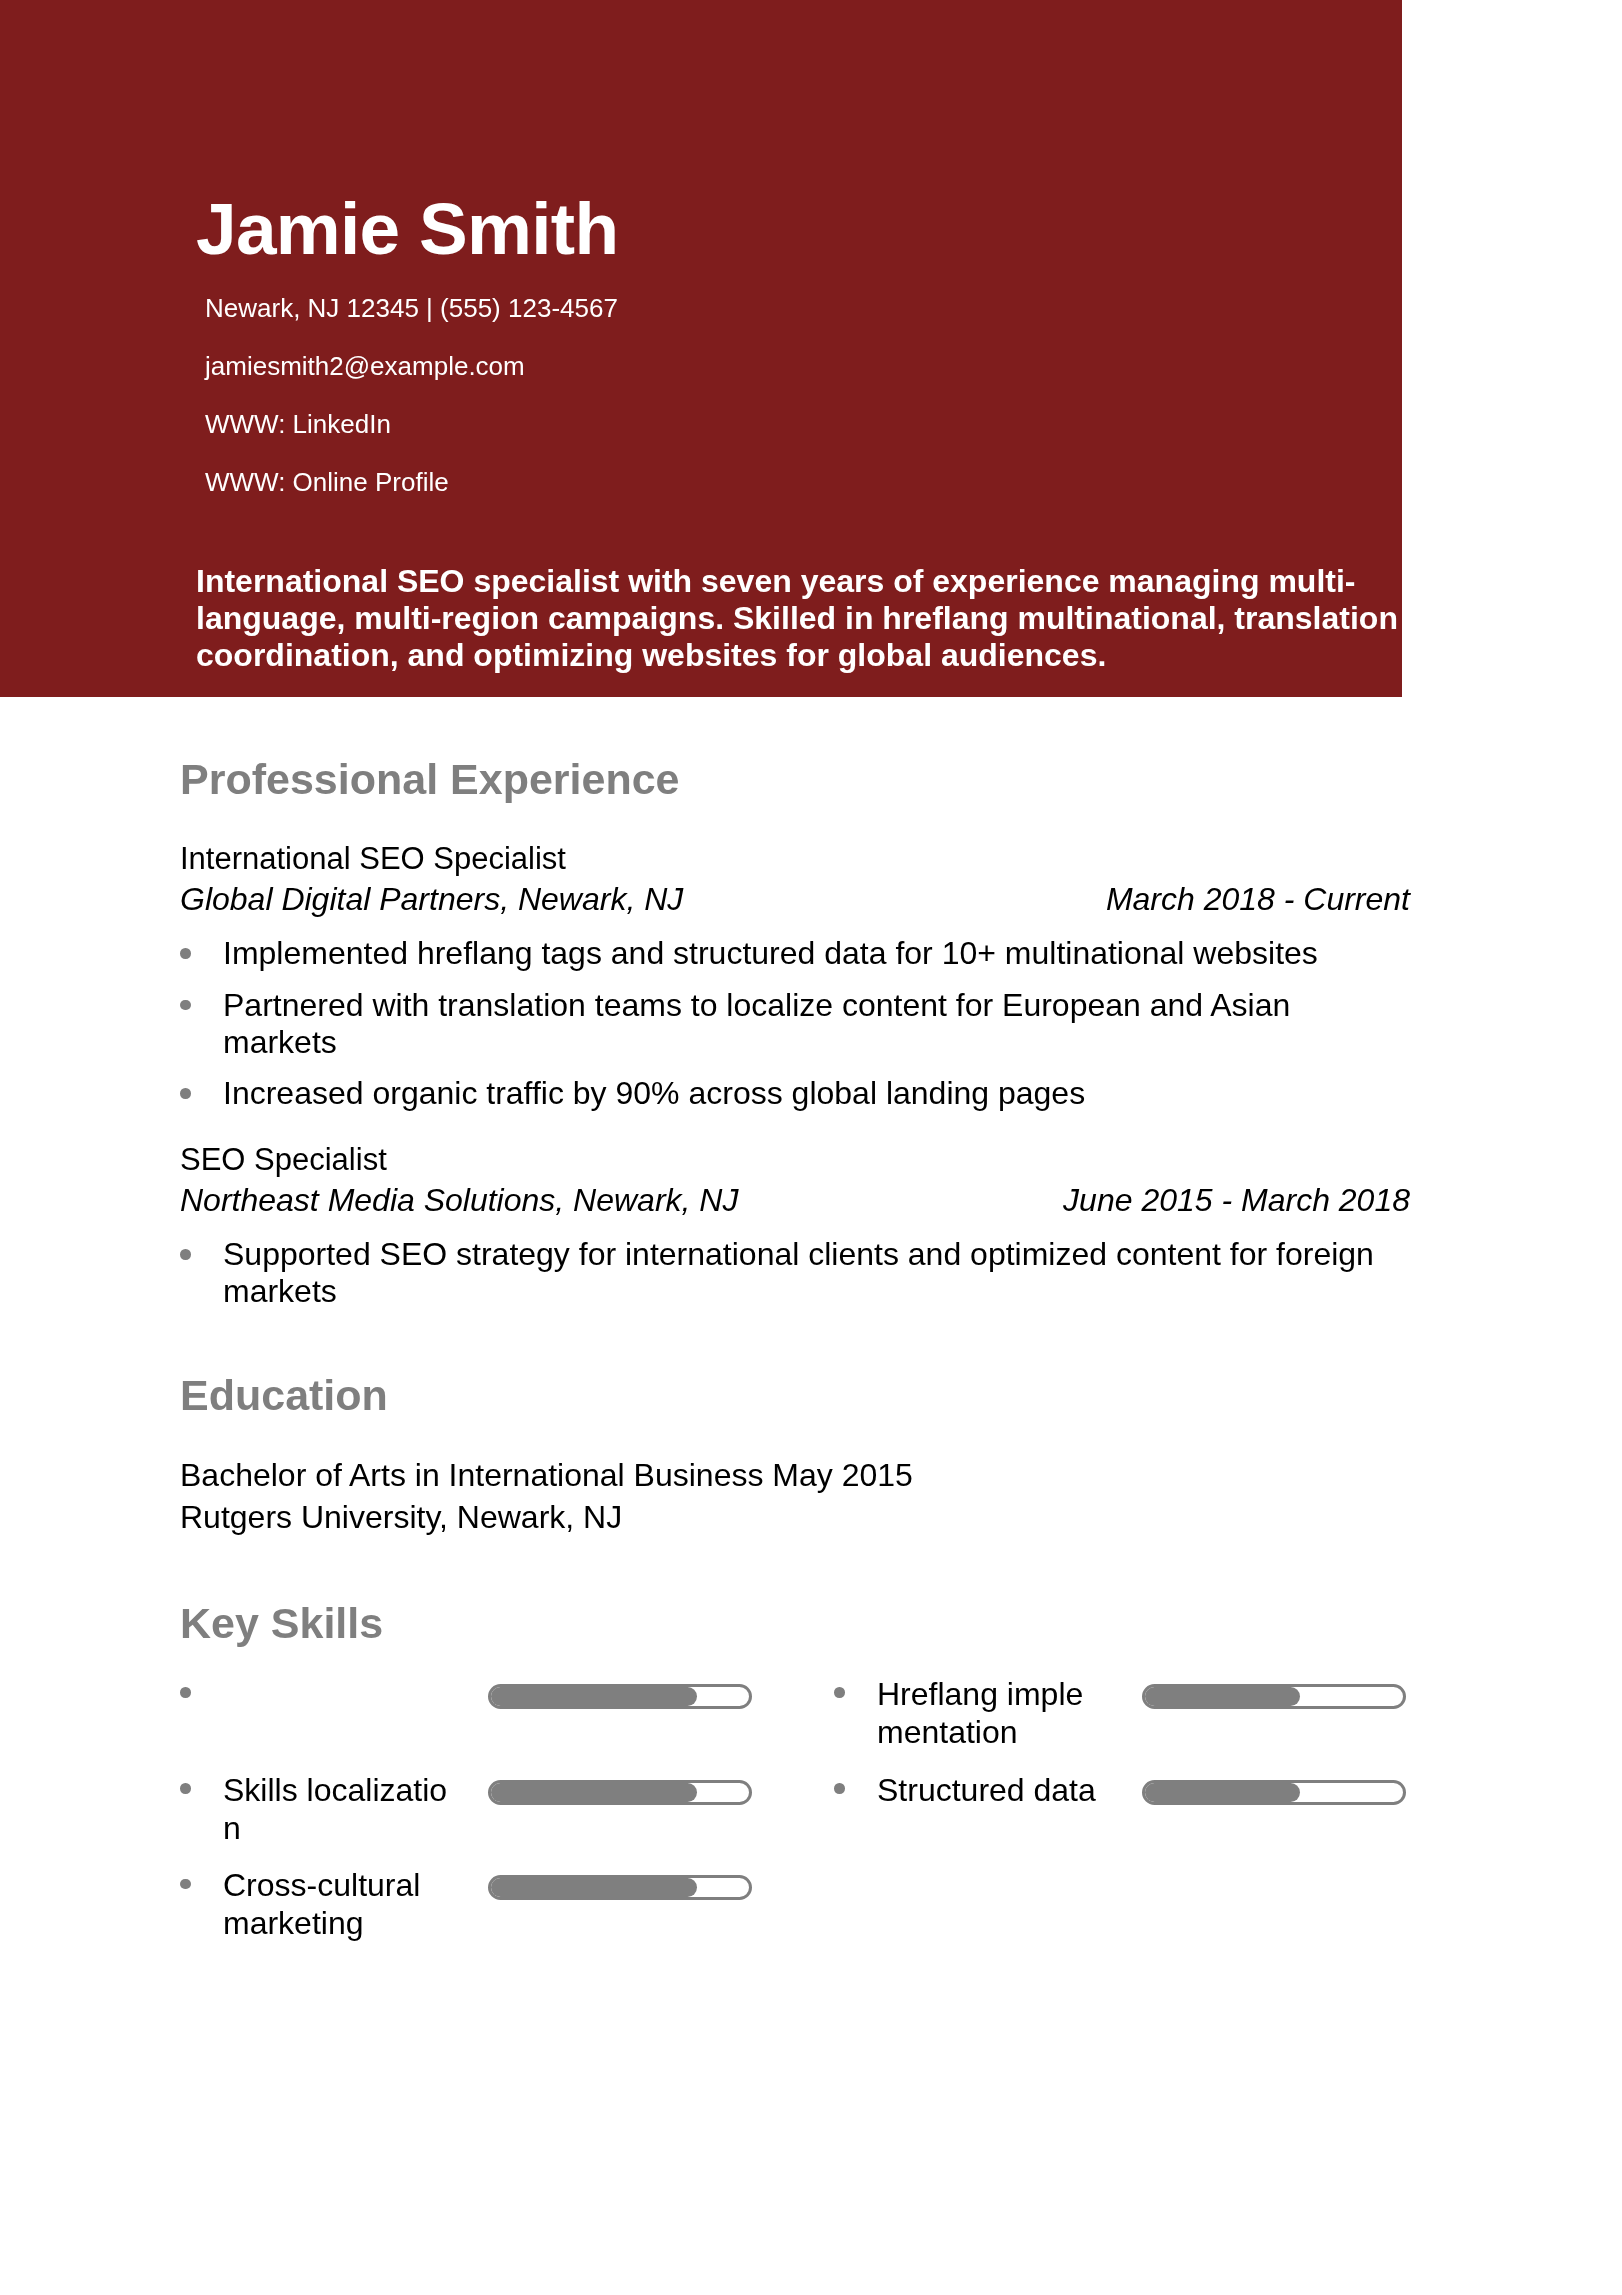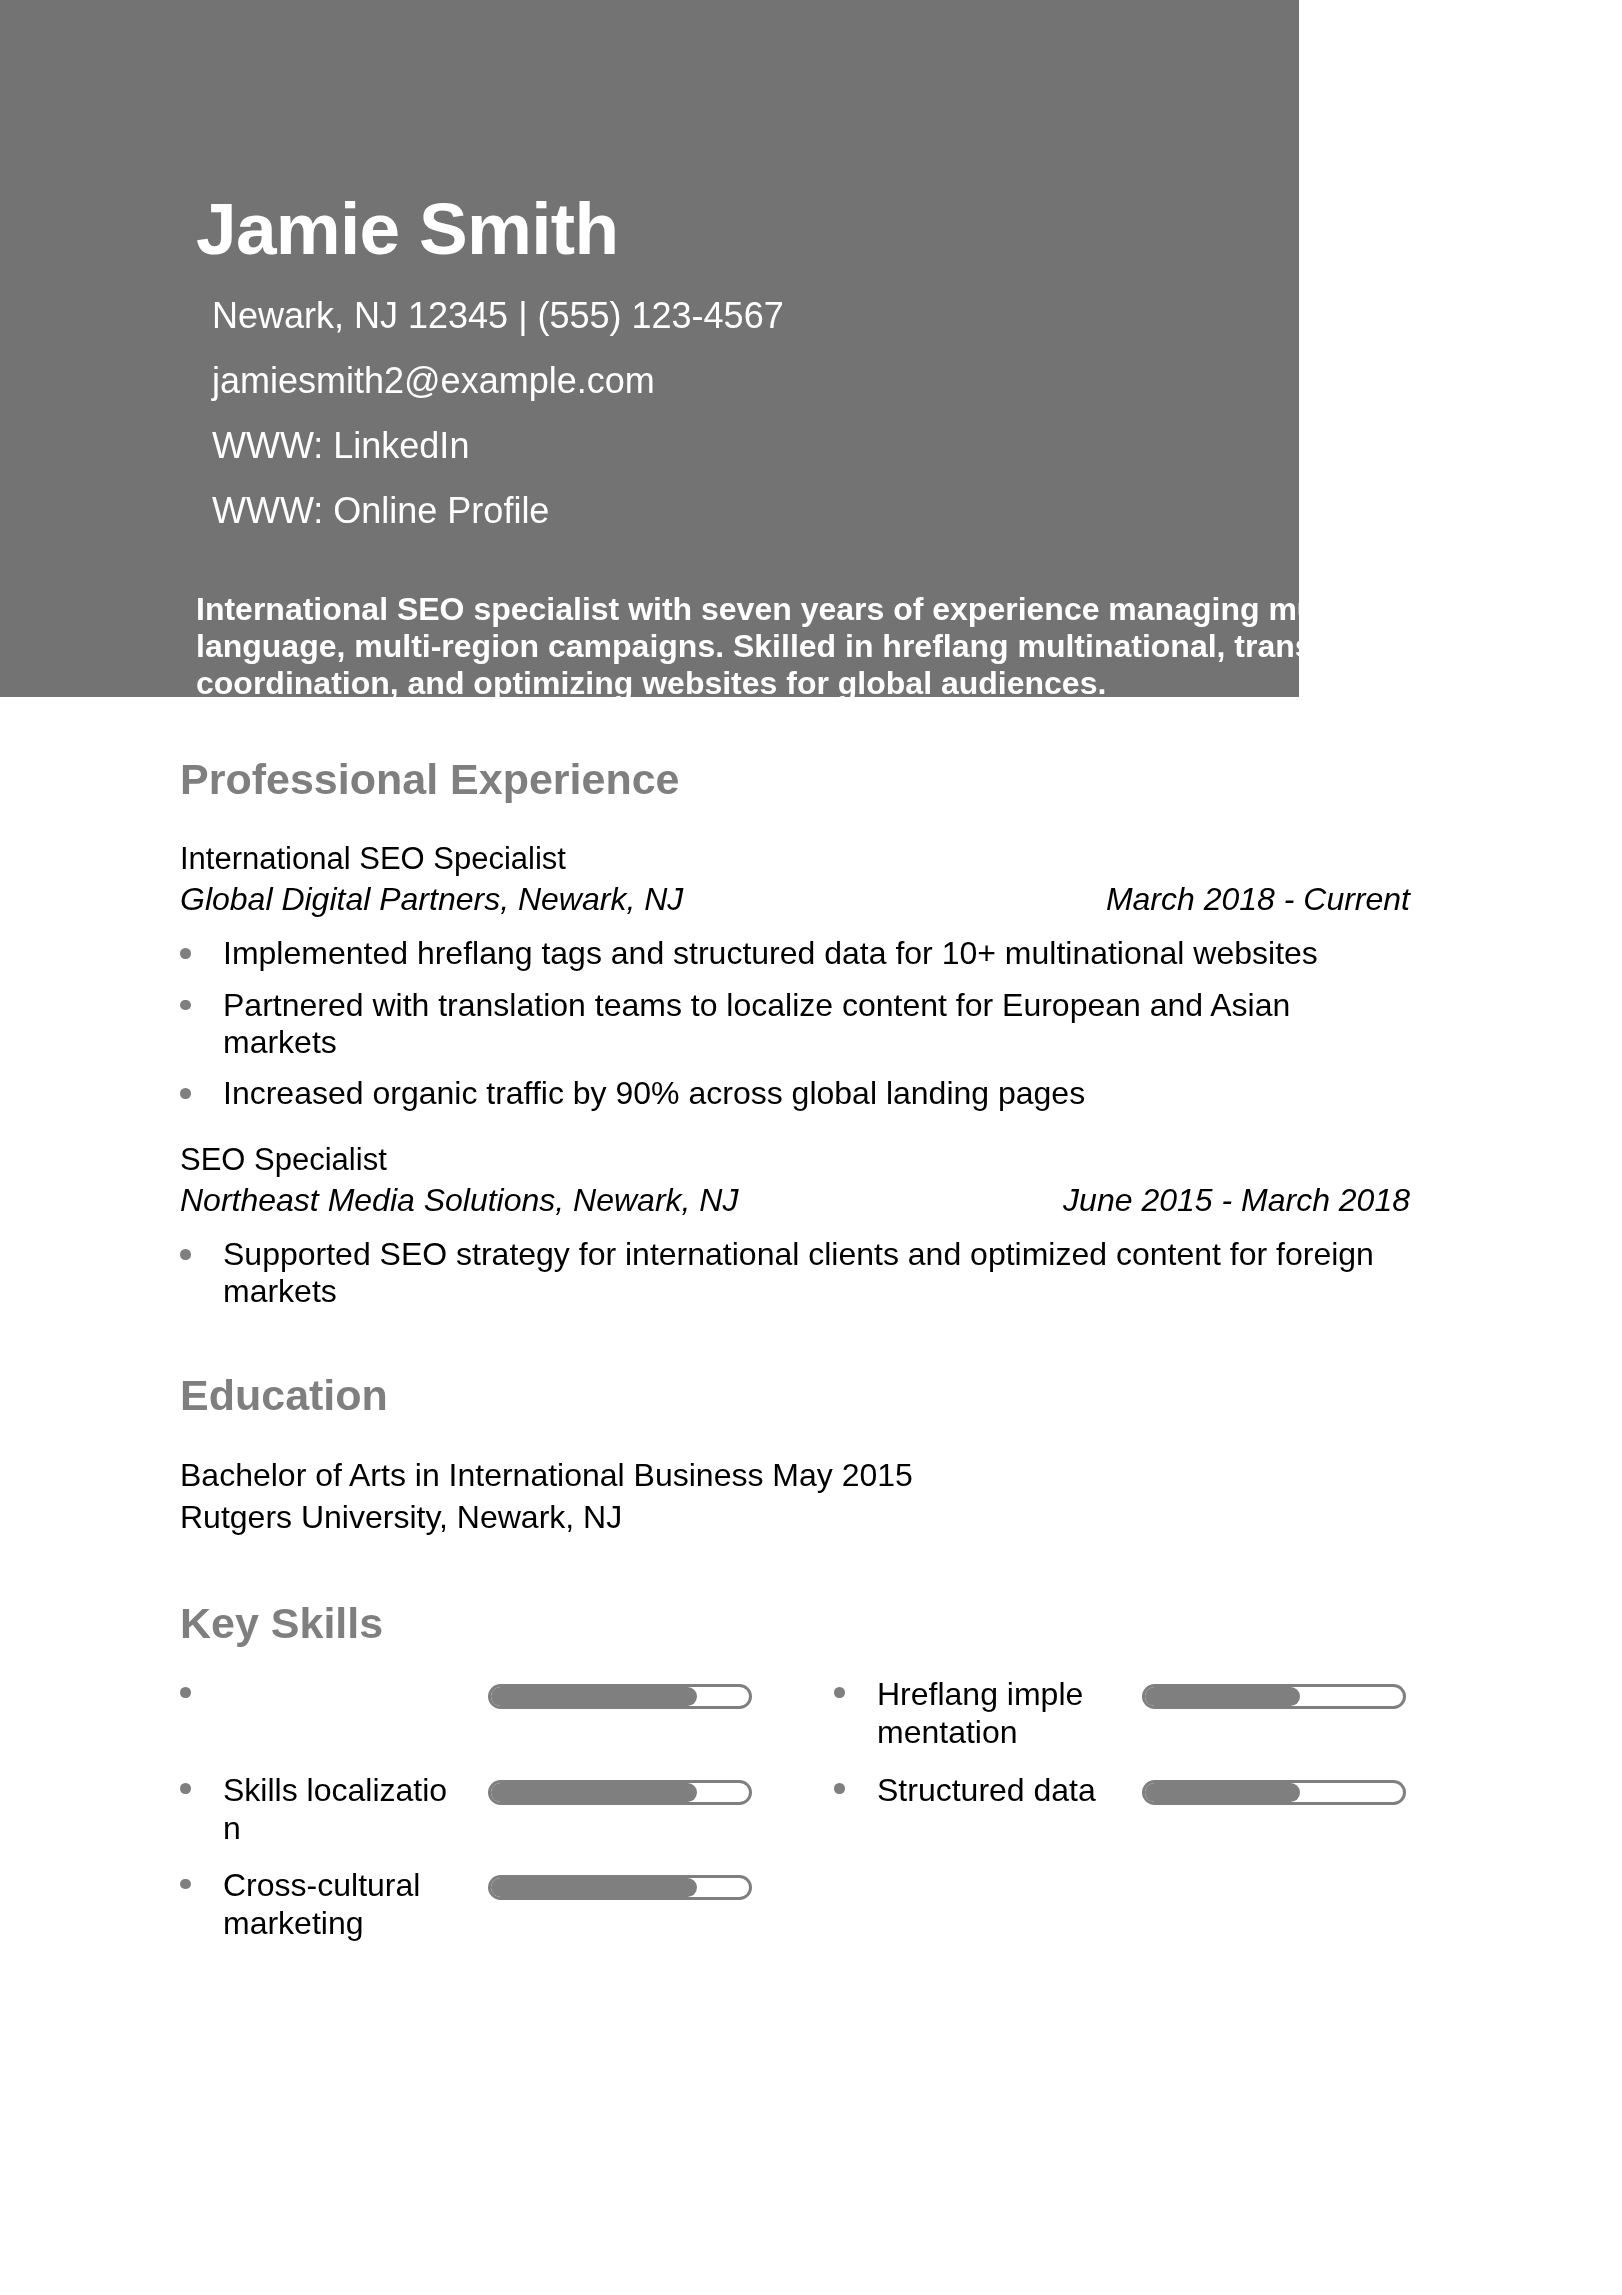--- a/index.html
+++ b/index.html
@@ -1,21 +1,21 @@
 <!DOCTYPE html>
 <html style="font-size:10.5px"><head>
   <meta charset="utf-8">
   <style>
     html, body { margin: 0; padding: 0; background: #ffffff; }
     body { width: 1622px; height: 2295px; position: relative; overflow: hidden;
            font-family: "Liberation Sans", sans-serif; color: #000000; }
-    .header { position: absolute; left: 0; top: 0; width: 1299px; height: 697px; background: #737373; }
+    .header { position: absolute; left: 0; top: 0; width: 1402px; height: 697px; background: #7f1d1d; }
     .hcontent { position: absolute; left: 196px; top: 183px; width: 1230px; color: #ffffff; }
     .name { font-size: 73px; font-weight: bold; line-height: 92px; margin: 0; letter-spacing: -0.7px; }
-    .contact { font-size: 36px; line-height: 49px; margin: 16px; }
+    .contact { font-size: 26px; line-height: 49px; margin: 9px; }
     .contact-block { margin-top: 3.9px; }
     .summary { font-size: 32px; font-weight: bold; line-height: 37px; margin-top: 56px; width: 1230px; }
     .main { position: absolute; left: 180px; top: 753px; width: 1230px; }
     .section-title { font-size: 43px; font-weight: bold; color: #7f7f7f; margin: 0; line-height: 52px; }
     .job-title { font-size: 31px; font-weight: normal; line-height: 39px; margin: 0; }
     .job-meta { display: flex; justify-content: space-between; font-size: 32px; font-style: italic; line-height: 43px; }
     ul.bullets { list-style: none; margin: 0; padding: 0; }
     ul.bullets li { position: relative; padding-left: 43px; font-size: 32px; line-height: 37px; margin-top: 14.4px; }
     .bullet-dot { position: absolute; left: 0; top: 13px; width: 10.5px; height: 10.5px; border-radius: 50%; background: #7f7f7f; }
     .edu { font-size: 32px; line-height: 42px; }

